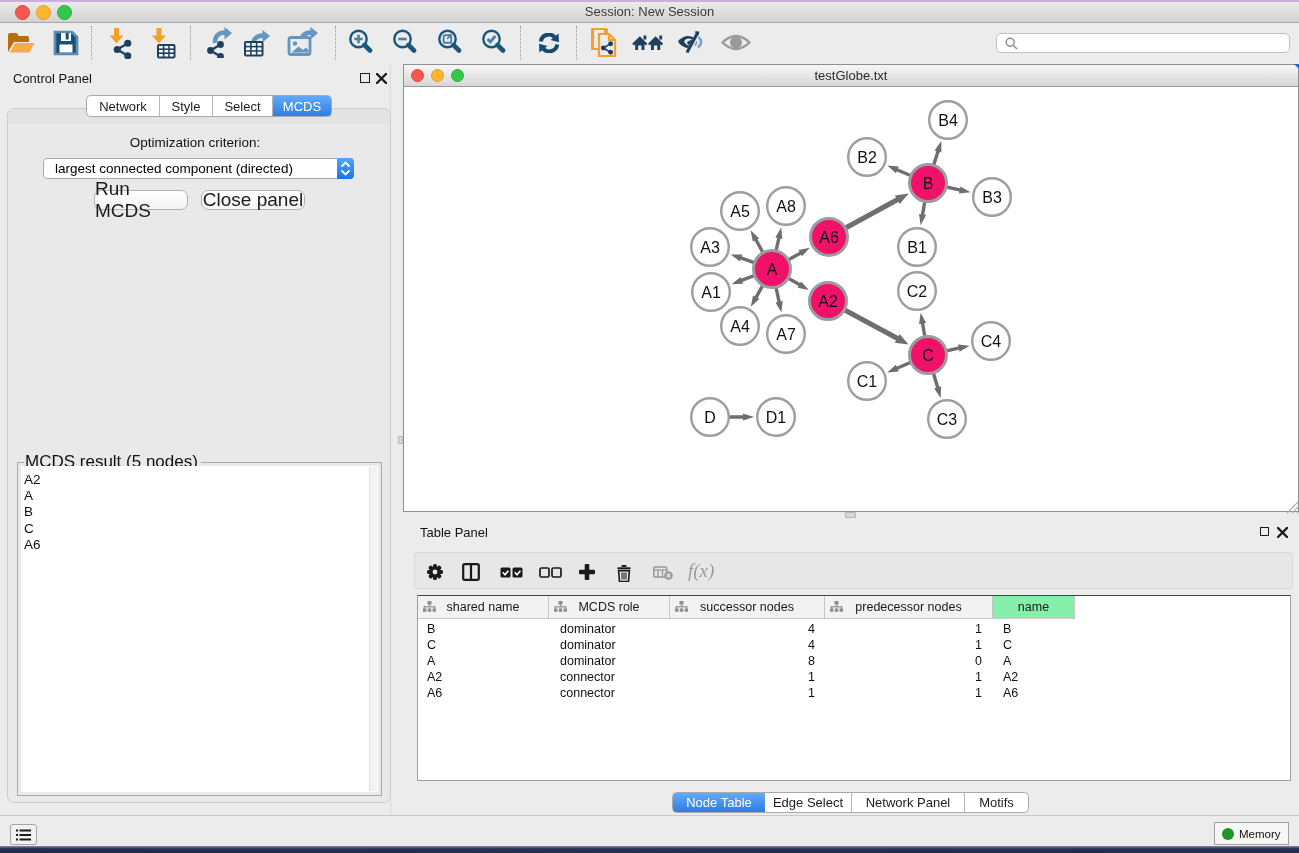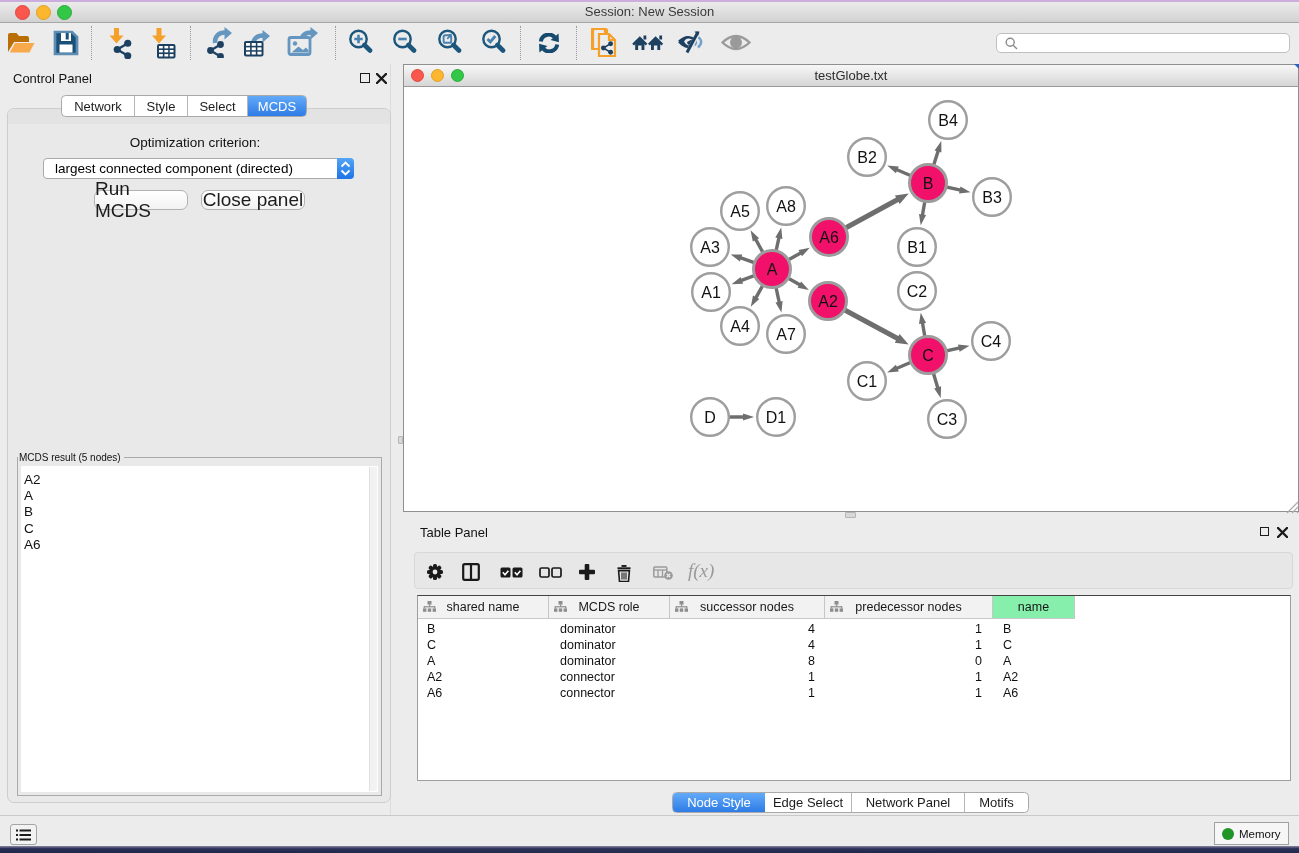--- a/index.html
+++ b/index.html
@@ -159,37 +159,37 @@
   </svg>
 
 <div class="abs" style="left:0;top:64px;width:391px;height:751px;background:#ececec;border-right:1px solid #dcdcdc"></div>
 <div class="abs" style="left:13px;top:71px;font-size:13px;color:#131313">Control Panel</div>
 <div class="abs" style="left:360px;top:73px;width:10px;height:10px;border:1.6px solid #1b1b1b"></div>
 <svg class="abs" style="left:376px;top:73px" width="11" height="11" viewBox="0 0 11 11">
     <path d="M1,1 L10,10 M10,1 L1,10" stroke="#1b1b1b" stroke-width="2.4" stroke-linecap="round"></path>
   </svg>
 <div class="abs" style="left:7px;top:108px;width:384px;height:695px;background:#e9e9e9;border:1px solid #cdcdcd;border-radius:7px"></div>
 <div class="abs" style="left:8px;top:109px;width:382px;height:15px;background:#e3e3e3;border-radius:6px 6px 0 0"></div>
-<div class="seg" style="left:61px;top:95px">
+<div class="seg" style="left:86px;top:95px">
   <div style="width:73px">Network</div>
     <div style="width:53px">Style</div>
     <div style="width:60px">Select</div>
     <div class="sel" style="width:58px">MCDS</div>
 </div>
 <div class="abs" style="left:9px;top:135px;width:372px;text-align:center;font-size:13.5px;color:#111">Optimization criterion:</div>
 <div class="abs" style="left:43px;top:158px;width:310px;height:21px;background:#fff;border:1px solid #a9a9a9;border-radius:4px"></div>
 <div class="abs" style="left:55px;top:161px;font-size:13.5px;color:#000000">largest connected component (directed)</div>
 <div class="abs" style="left:337px;top:158px;width:17px;height:21px;background:linear-gradient(#53a5f6,#1e73e8);border-radius:0 4px 4px 0"></div>
 <svg class="abs" style="left:340px;top:161px" width="11" height="15" viewBox="0 0 11 15">
     <path d="M1.5,5.5 L5.5,1.5 L9.5,5.5 M1.5,9.5 L5.5,13.5 L9.5,9.5" fill="none" stroke="#fff" stroke-width="1.8"></path>
   </svg>
 <div class="btn" style="left:94px;top:190px;width:94px;height:20px">Run MCDS</div>
 <div class="btn" style="left:201px;top:190px;width:104px;height:20px">Close panel</div>
 <fieldset style="position:absolute;left:17px;top:452px;width:365px;height:344px;border:1px solid #aaa;padding:0">
-<legend style="font-size:10px;color:#111;margin-left:0;padding:0 3px 0 1px">MCDS result (5 nodes)</legend>
+<legend style="font-size:17px;color:#111;margin-left:6px;padding:0 3px 0 1px">MCDS result (5 nodes)</legend>
 </fieldset>
 <div class="abs" style="left:21px;top:466px;width:357px;height:326px;background:#fff"></div>
 <div class="abs" style="left:369px;top:467px;width:8px;height:324px;background:#f2f2f2;border-left:1px solid #e0e0e0"></div>
 <div class="abs" style="left:24px;top:472px;font-size:13.5px;color:#111;line-height:16.2px">A2<br>A<br>B<br>C<br>A6</div>
 
 <div class="abs" style="left:403px;top:64px;width:896px;height:448px;background:#fff;border:1px solid #8f8f8f"></div>
 <div class="abs" style="left:404px;top:65px;width:894px;height:22px;background:linear-gradient(#f7f7f7,#d6d6d6);border-bottom:1px solid #9a9a9a"></div>
 <svg class="abs" style="left:1293px;top:64px" width="6" height="6" viewBox="0 0 6 6">
     <path d="M6,0 v5 L1,0 z" fill="#2a62c5"></path>
   </svg>
@@ -417,21 +417,21 @@
 <div class="abs" style="left:560px;top:670px;font-size:12.5px;color:#111">connector</div>
 <div class="abs" style="left:700px;top:670px;width:115px;text-align:right;font-size:12.5px;color:#111">1</div>
 <div class="abs" style="left:860px;top:670px;width:122px;text-align:right;font-size:12.5px;color:#111">1</div>
 <div class="abs" style="left:1003px;top:670px;font-size:12.5px;color:#111">A2</div>
 <div class="abs" style="left:427px;top:686px;font-size:12.5px;color:#111">A6</div>
 <div class="abs" style="left:560px;top:686px;font-size:12.5px;color:#111">connector</div>
 <div class="abs" style="left:700px;top:686px;width:115px;text-align:right;font-size:12.5px;color:#111">1</div>
 <div class="abs" style="left:860px;top:686px;width:122px;text-align:right;font-size:12.5px;color:#111">1</div>
 <div class="abs" style="left:1003px;top:686px;font-size:12.5px;color:#111">A6</div>
 <div class="seg" style="left:672px;top:792px;height:21px">
-  <div class="sel" style="width:92px">Node Style</div>
+  <div class="sel" style="width:92px">Node Table</div>
     <div style="width:87px">Edge Select</div>
     <div style="width:113px">Network Panel</div>
     <div style="width:63px">Motifs</div>
 </div>
 
 <div class="abs" style="left:0;top:815px;width:1299px;height:32px;background:#ececec;border-top:1px solid #c9c9c9"></div>
 <div class="abs" style="left:10px;top:824px;width:27px;height:21px;background:#f2f2f2;border:1px solid #a5a5a5;border-radius:3px"></div>
 <svg class="abs" style="left:16px;top:829px" width="15" height="12" viewBox="0 0 15 12">
 <g fill="#1a1a1a">
       <rect x="0" y="0.5" width="2" height="2"></rect>

